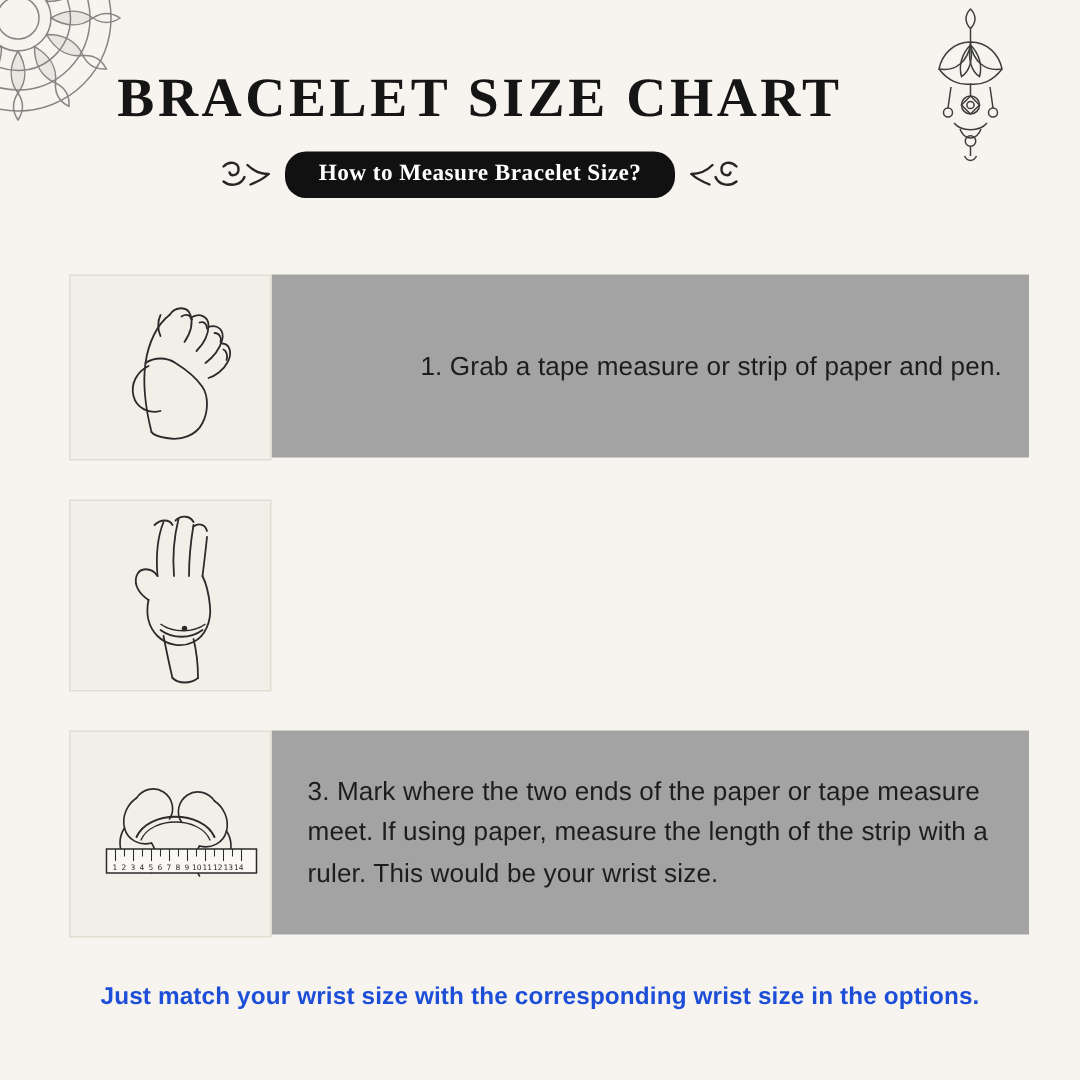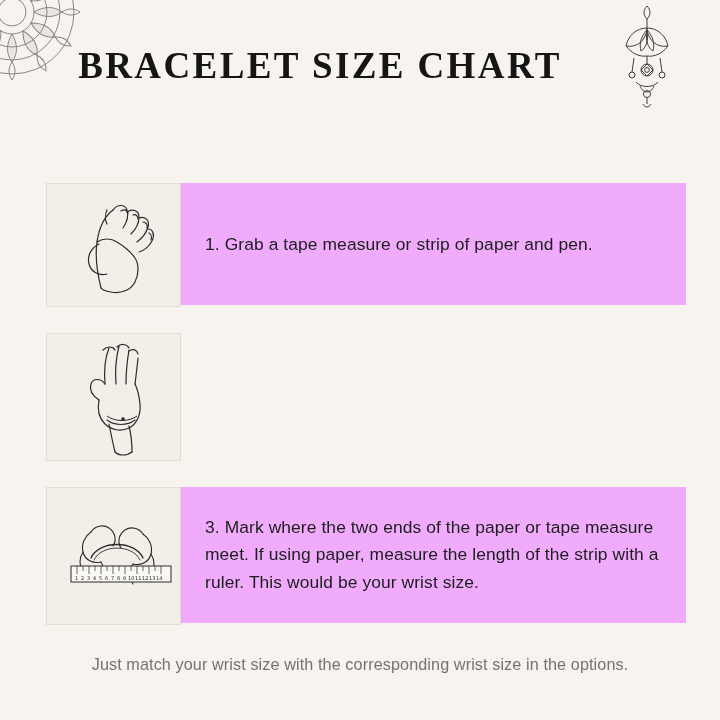--- a/index.html
+++ b/index.html
@@ -92,25 +92,26 @@
   }
   .step-figure {
     width: 133px;
     flex: 0 0 133px;
     background: #f2efe8;
     border: 1px solid #e2ddd2;
     position: relative;
   }
   .step-body {
     flex: 1 1 auto;
-    background: #f0abfc;
+    background: #a3a3a3;
     display: flex;
     align-items: center;
     padding: 6px 18px 6px 24px;
     box-sizing: border-box;
+    justify-content: flex-end;
   }
   .step-text {
     font-size: 17.4px;
     line-height: 1.62;
     color: #1d1d1d;
     letter-spacing: 0.1px;
   }
   .step-text .num { white-space: nowrap; }
 
   .row-1 .step-figure, .row-1 .step-body { height: 122px; }
@@ -120,22 +121,23 @@
   .row-3 .step-text { line-height: 1.58; }
 
   
   .footer-note {
     position: absolute;
     left: 0;
     top: 655px;
     width: 720px;
     text-align: center;
     font-size: 16.2px;
-    color: #737373;
+    color: #1d4ed8;
     letter-spacing: 0.1px;
+    font-weight: bold;
   }
 
   svg { display: block; }
 </style>
 </head>
 <body>
 
 <div class="corner-mandala">
   <svg viewBox="0 0 148 148" width="148" height="148">
     <g stroke="#2b2b2b" stroke-width="1" fill="none">
@@ -223,20 +225,43 @@
       <circle cx="37" cy="92" r="3.5"></circle>
       <line x1="37" y1="95.5" x2="37" y2="102"></line>
       <path d="M33,102 C35,106 39,106 41,102"></path>
     </g>
   </svg>
 </div>
 
 <div class="header">
   <h1 class="main-title">BRACELET SIZE CHART</h1>
 
+  <div class="subtitle-row">
+    <span class="flourish">
+      <svg viewBox="0 0 34 22" width="34" height="22">
+        <g stroke="#1b1b1b" stroke-width="1.6" fill="none" stroke-linecap="round">
+          <path d="M2,6 C6,2 12,3 12,8 C12,12 7,13 6,10"></path>
+          <path d="M2,16 C7,20 14,18 16,13"></path>
+          <path d="M18,5 C22,9 26,11 32,11"></path>
+          <path d="M20,18 C25,16 29,14 32,11"></path>
+        </g>
+      </svg>
+    </span>
+    <span class="subtitle-pill">How to Measure Bracelet Size?</span>
+    <span class="flourish">
+      <svg viewBox="0 0 34 22" width="34" height="22">
+        <g stroke="#1b1b1b" stroke-width="1.6" fill="none" stroke-linecap="round" transform="scale(-1,1) translate(-34,0)">
+          <path d="M2,6 C6,2 12,3 12,8 C12,12 7,13 6,10"></path>
+          <path d="M2,16 C7,20 14,18 16,13"></path>
+          <path d="M18,5 C22,9 26,11 32,11"></path>
+          <path d="M20,18 C25,16 29,14 32,11"></path>
+        </g>
+      </svg>
+    </span>
+  </div>
 </div>
 
 <div class="steps">
 
   <div class="step-row row-1">
     <div class="step-figure">
       <svg viewBox="0 0 133 122" width="133" height="122">
         <g stroke="#2b2b2b" stroke-width="1.2" fill="none" stroke-linecap="round" stroke-linejoin="round">
           <path d="M54,104 C50,88 48,72 50,58 C52,44 58,32 66,26"></path>
           <path d="M66,26 C70,20 78,20 80,26 C82,32 80,38 76,44"></path>

